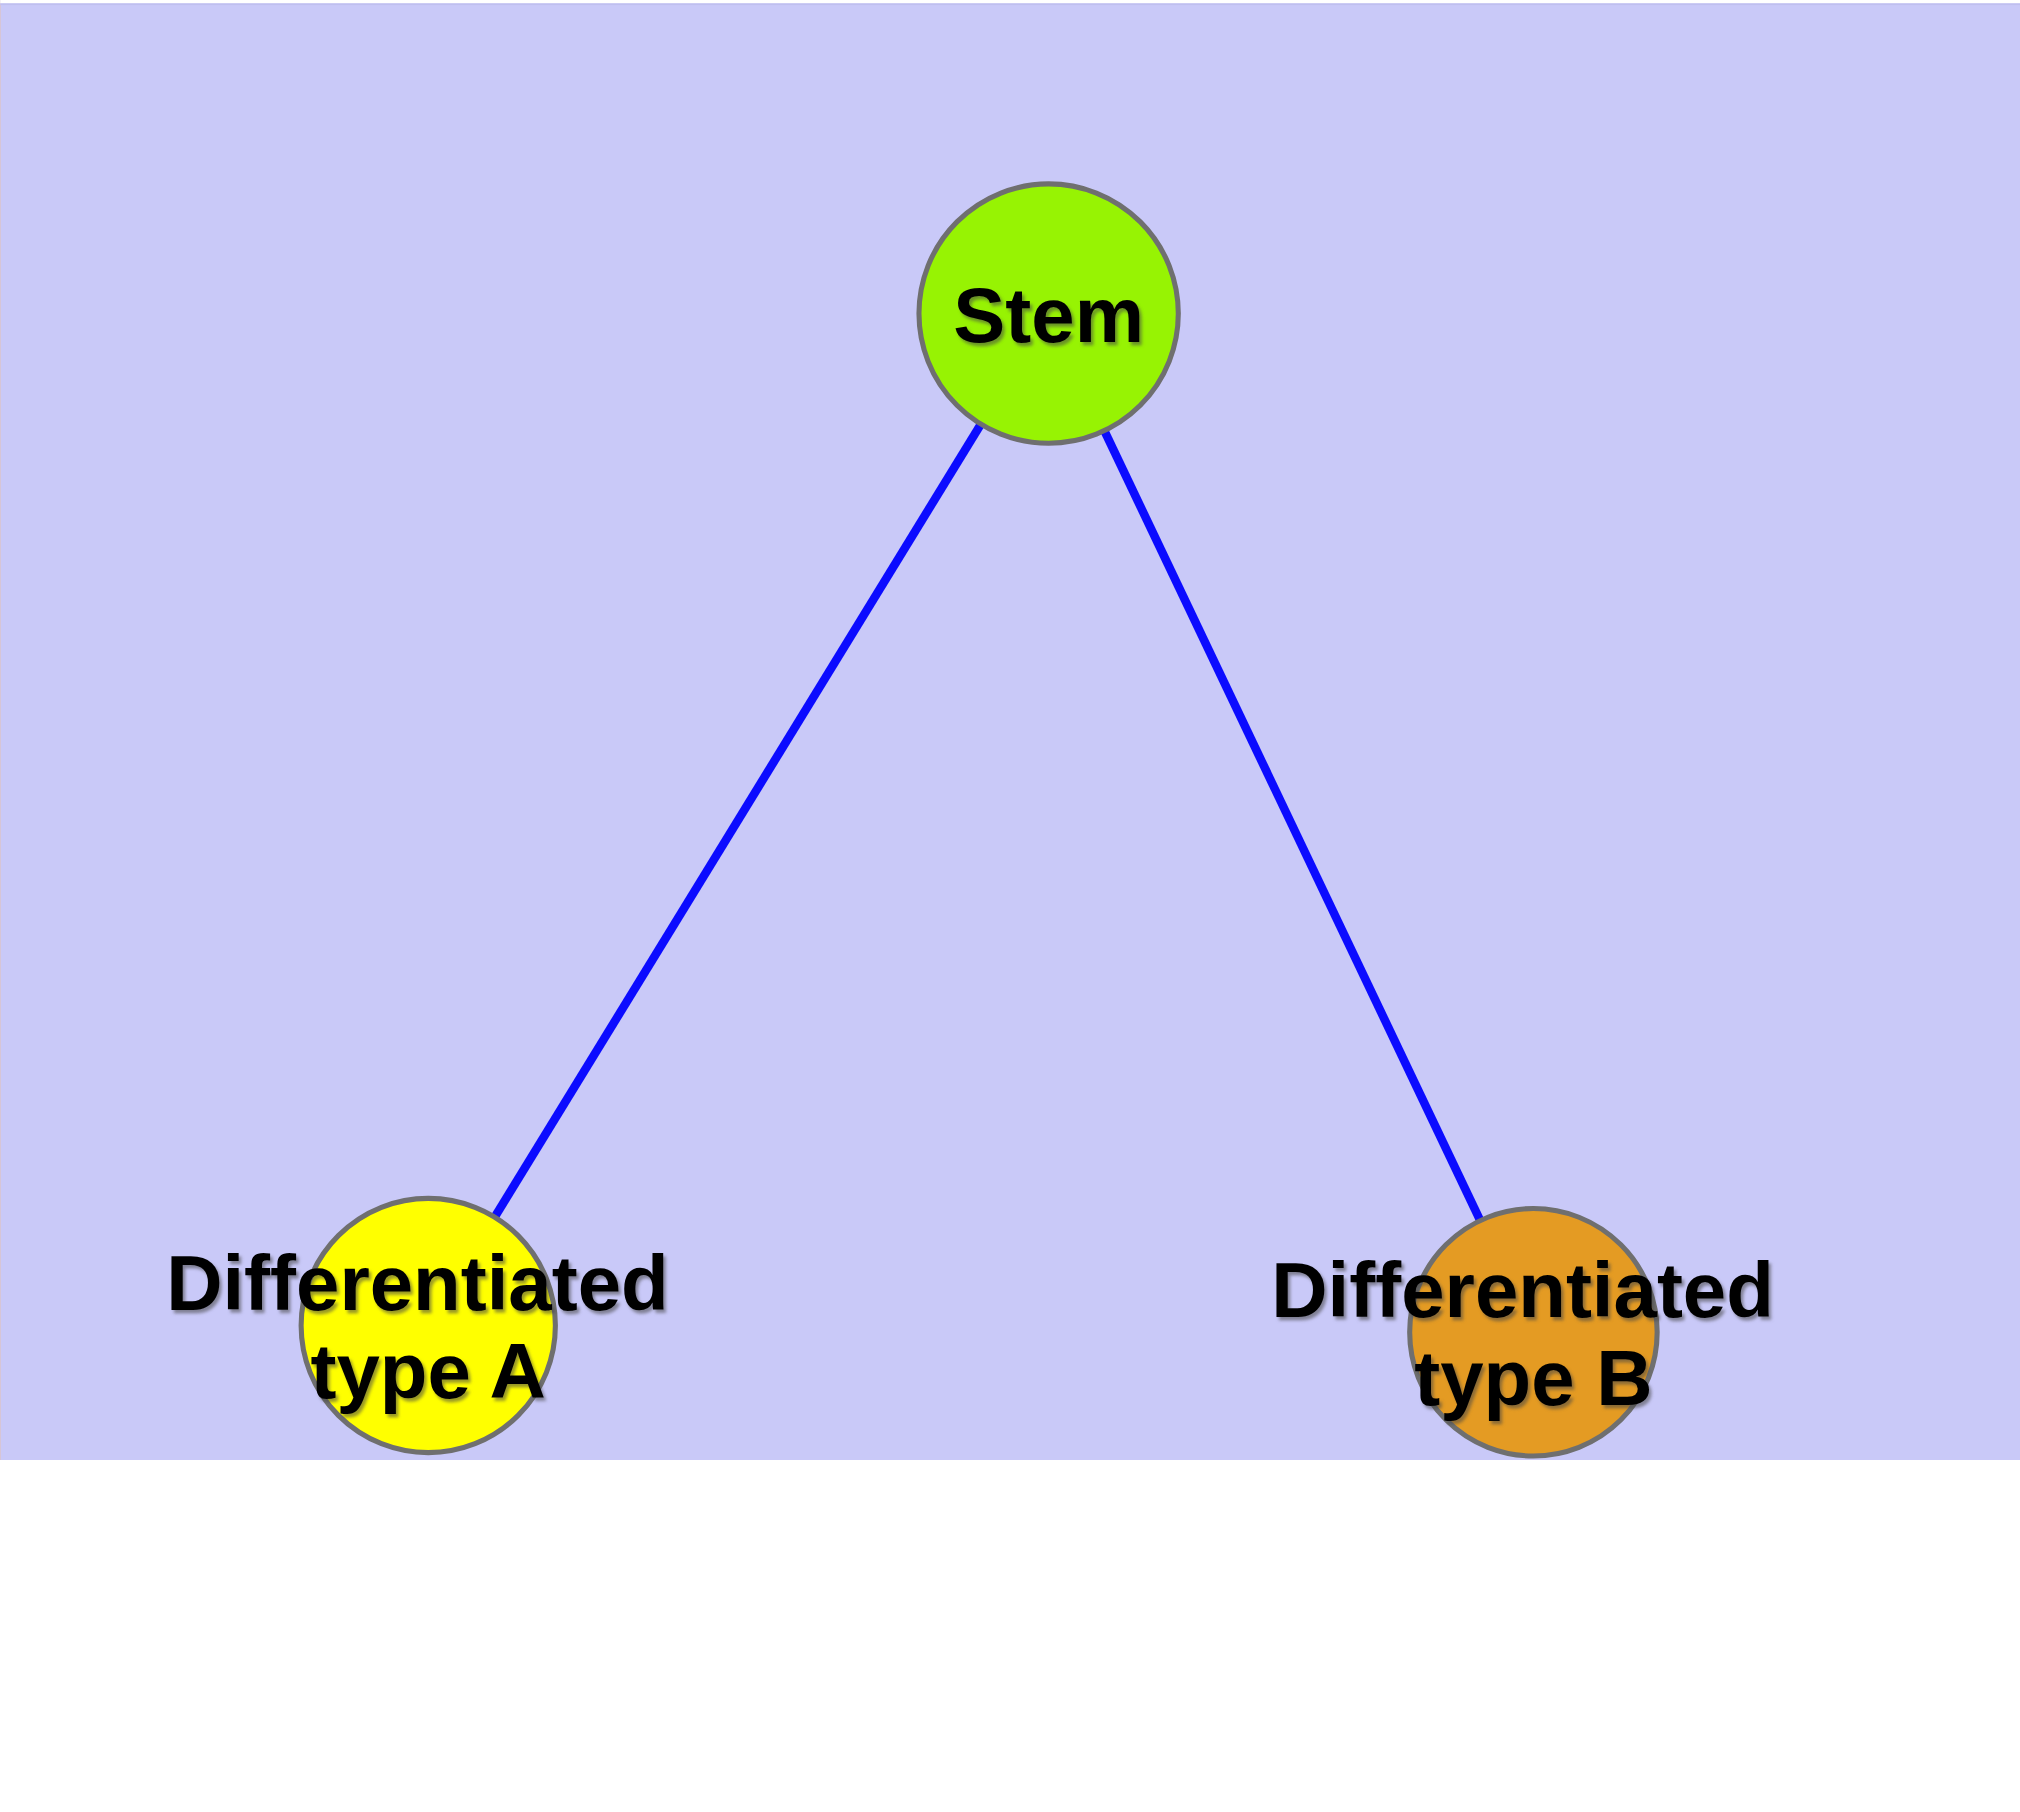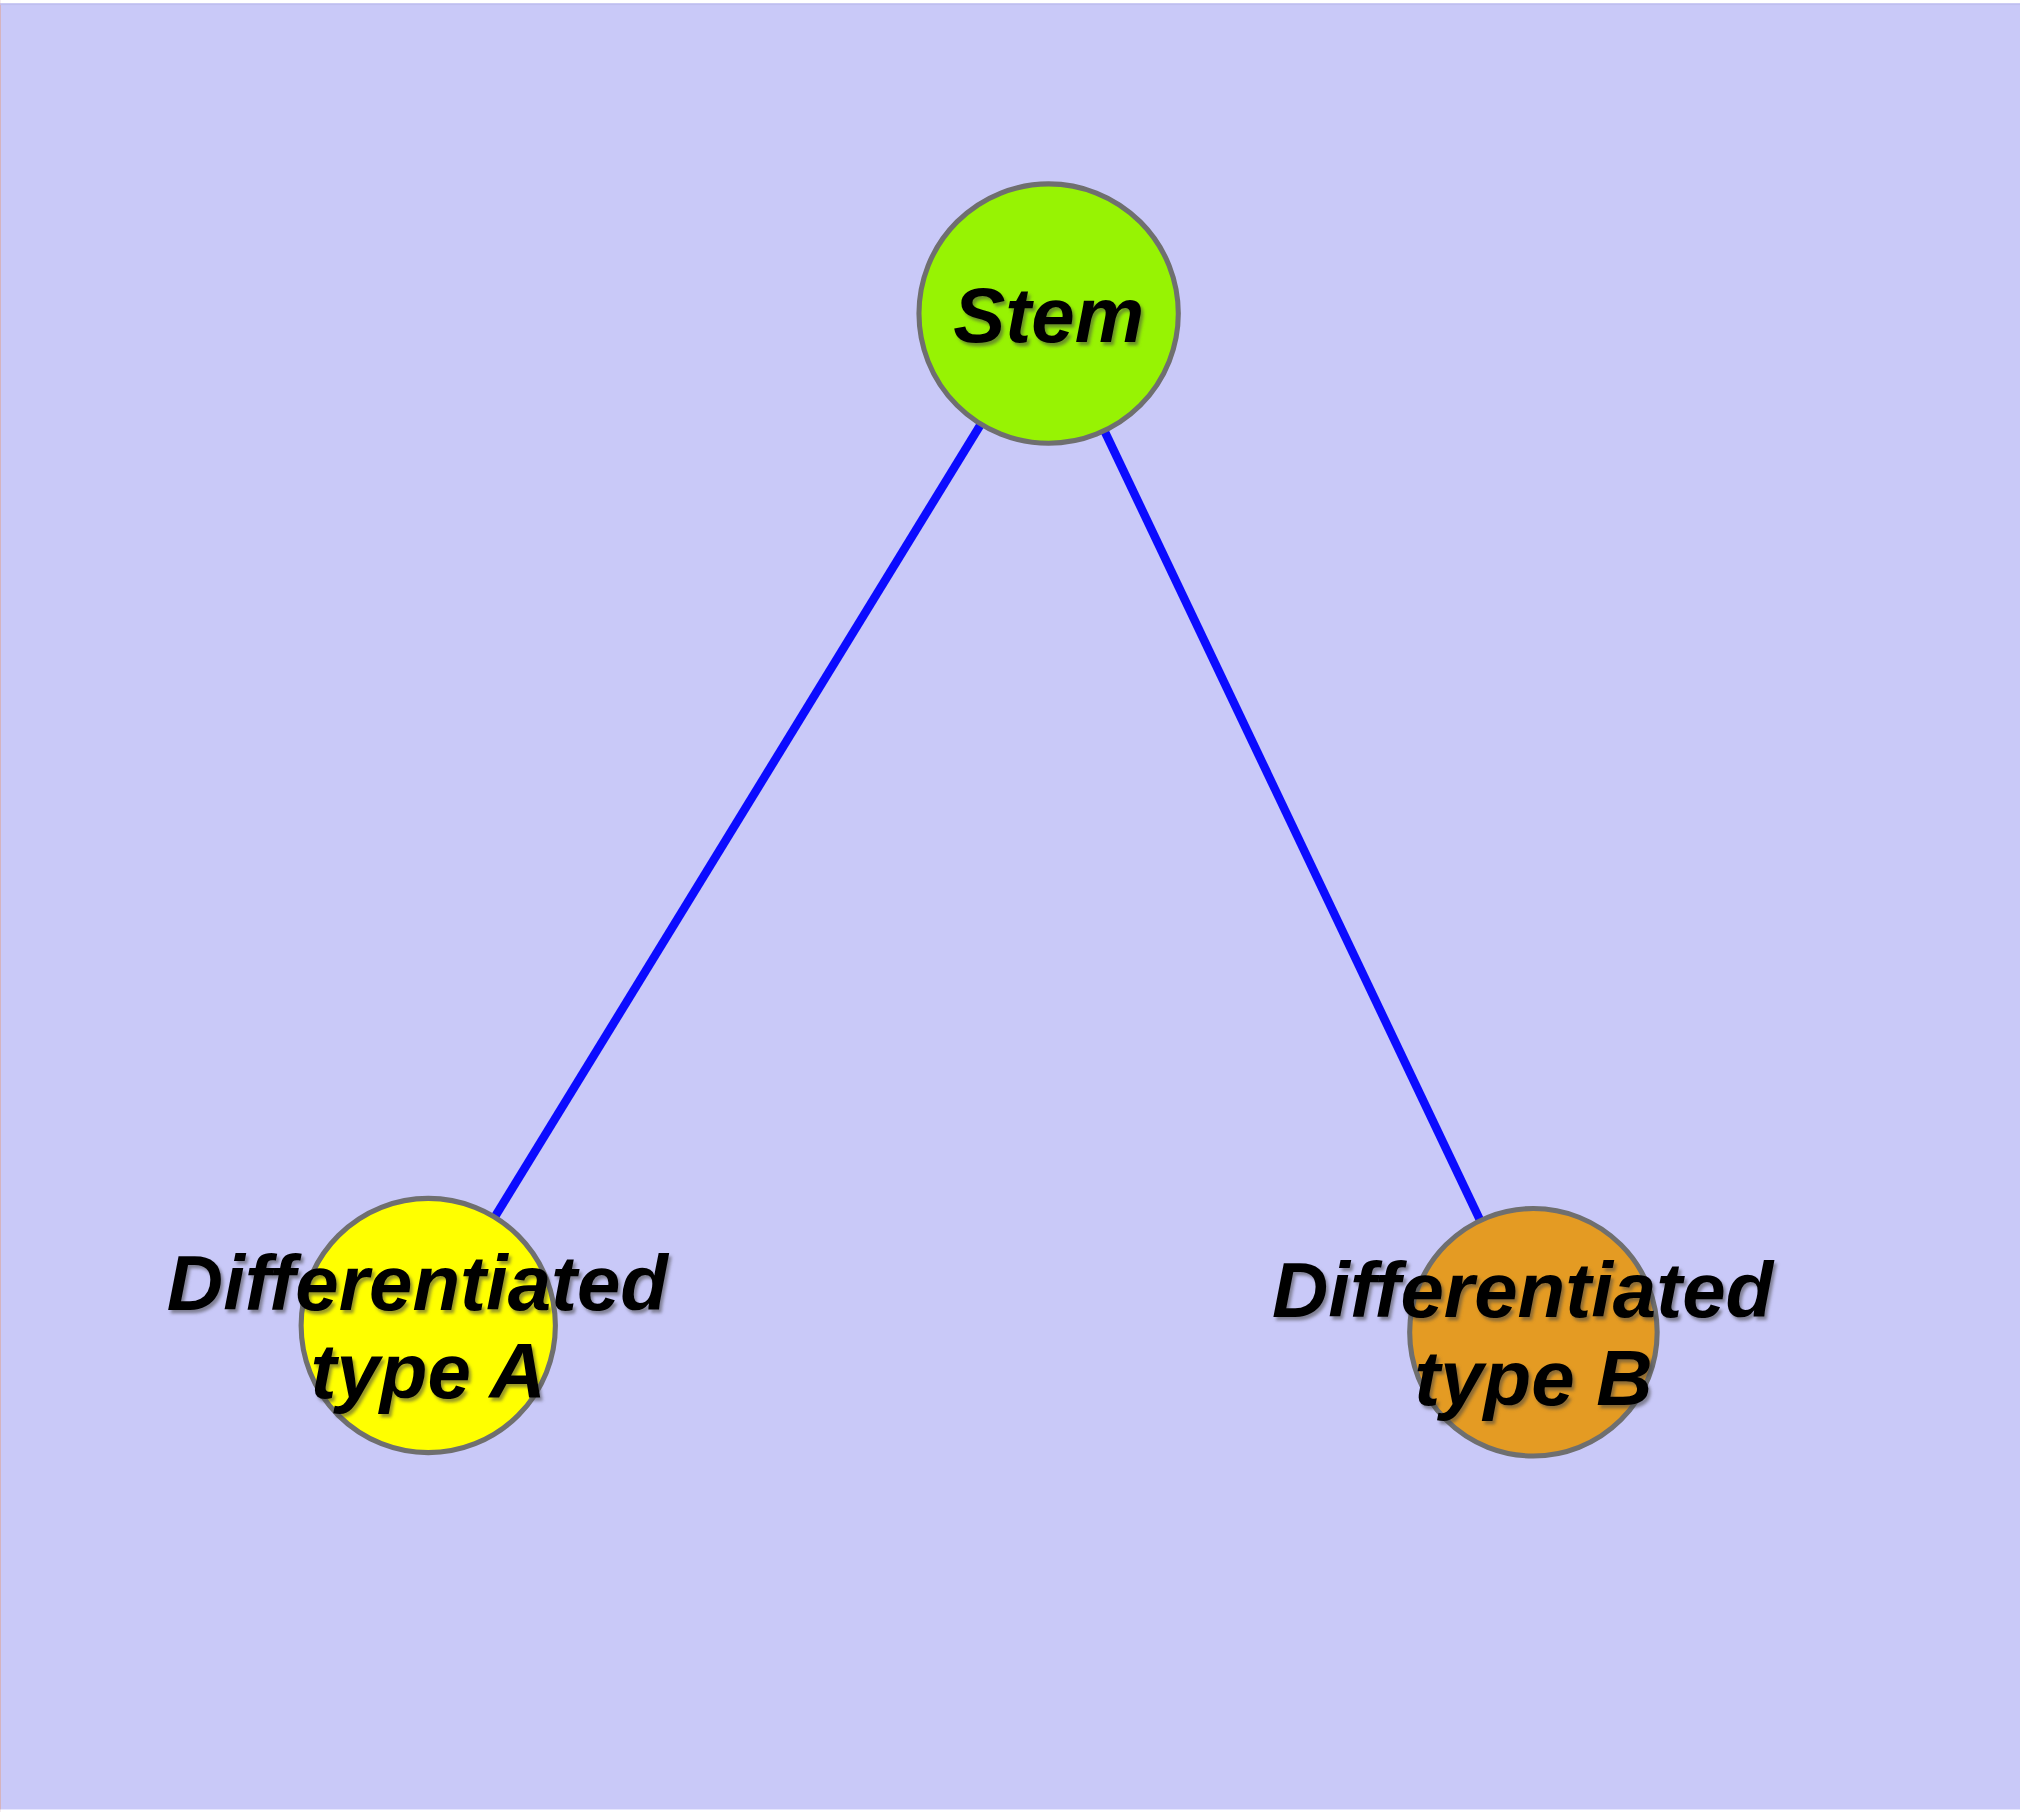--- a/index.html
+++ b/index.html
@@ -3,24 +3,23 @@
 <meta charset="utf-8">
 <style>
   html, body {
     margin: 0;
     padding: 0;
     background: #ffffff;
   }
   .stage {
     position: relative;
     width: 2021px;
-    height: 1812px;
+    height: 1460px;
     overflow: hidden;
-    background: #f97316;
-    font-style: italic;
+    background: #fdba74;
   }
   svg {
     display: block;
   }
   .edge {
     stroke: var(--edge, #0b0bff);
     stroke-width: 10;
     fill: none;
   }
   .node-circle {

